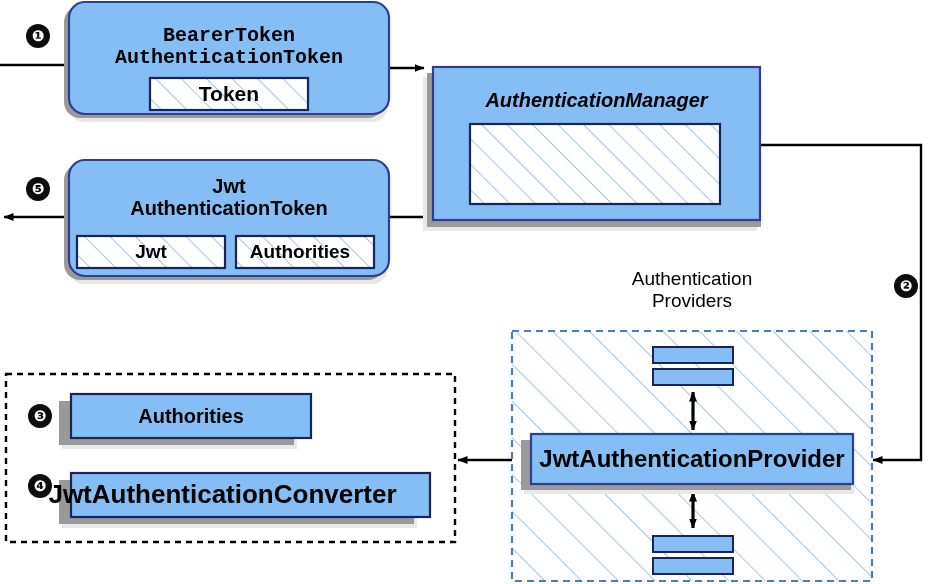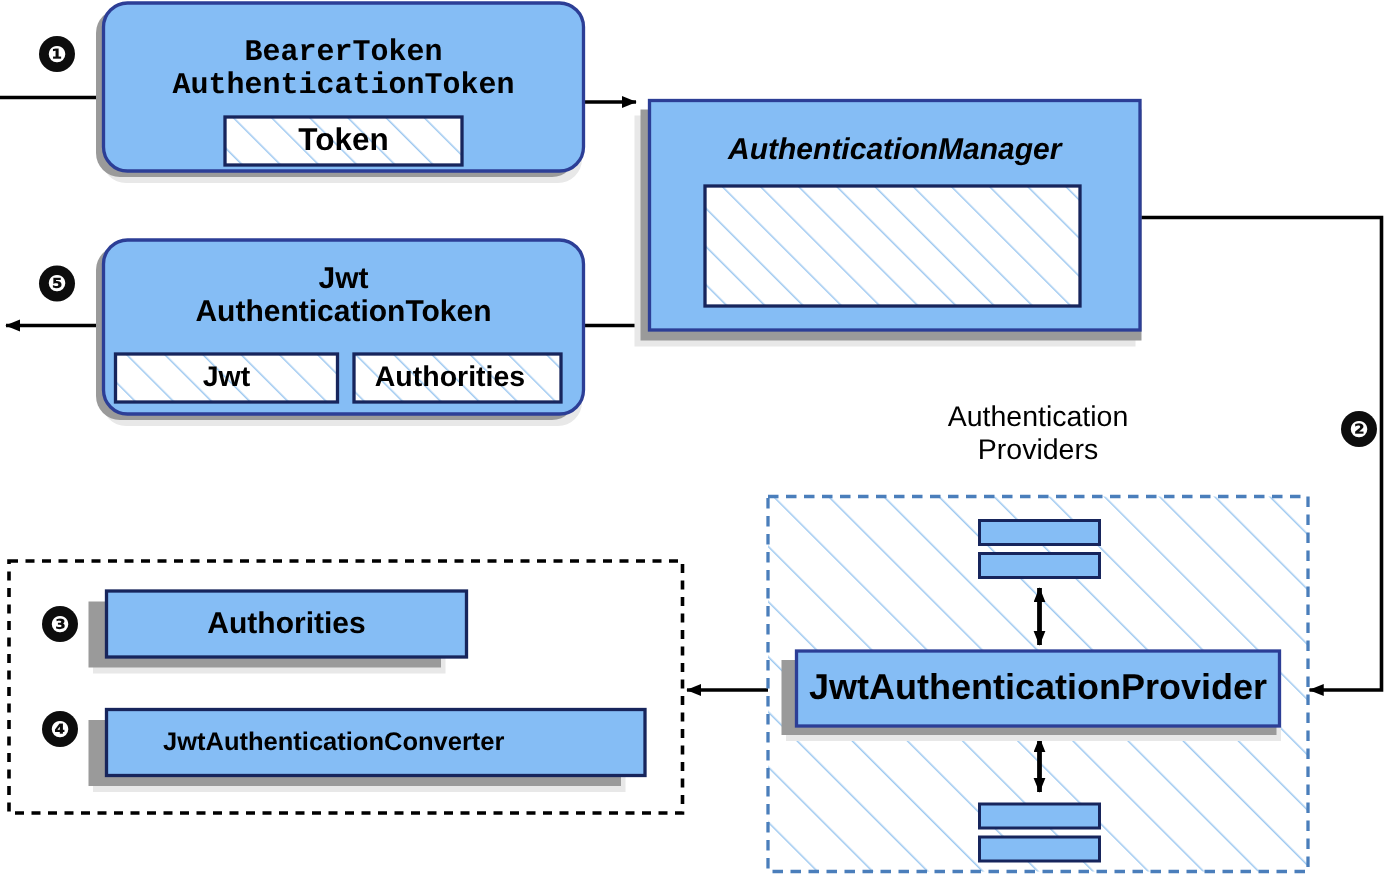--- a/index.html
+++ b/index.html
@@ -181,21 +181,21 @@
 
   <div class="node-label" style="left:236px;top:236px;width:128px;height:32px;font-size:19px;">Authorities</div>
 
   <div class="node-label" style="left:433px;top:84px;width:327px;height:32px;font-size:20px;font-style:italic;">AuthenticationManager</div>
 
 
   <div class="node-label" style="left:531px;top:434px;width:322px;height:50px;font-size:24px;">JwtAuthenticationProvider</div>
 
   <div class="node-label" style="left:71px;top:394px;width:240px;height:44px;font-size:20px;">Authorities</div>
 
-  <div class="node-label" style="left:71px;top:473px;width:303px;height:44px;font-size:17px;">JwtAuthenticationConverter</div>
+  <div class="node-label" style="left:71px;top:473px;width:303px;height:44px;font-size:26px;">JwtAuthenticationConverter</div>
 
   <div class="region-title" style="left:562px;top:268px;width:260px;">Authentication
 Providers</div>
 
   <div class="badge" style="left:26px;top:24px;">❶</div>
 
   <div class="badge" style="left:894px;top:274px;">❷</div>
 
   <div class="badge" style="left:28px;top:404px;">❸</div>
 

